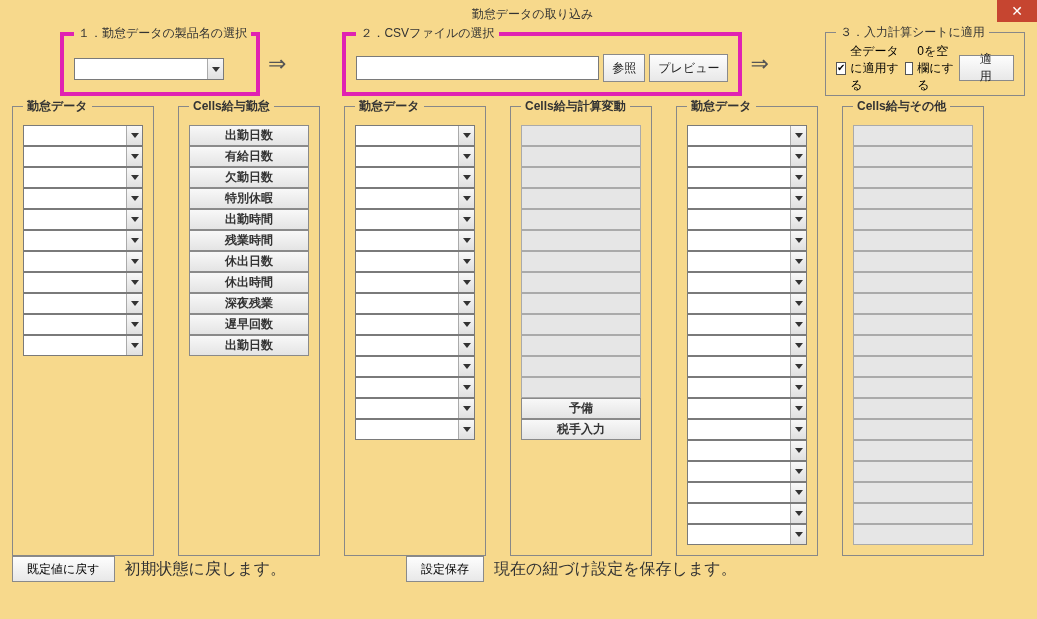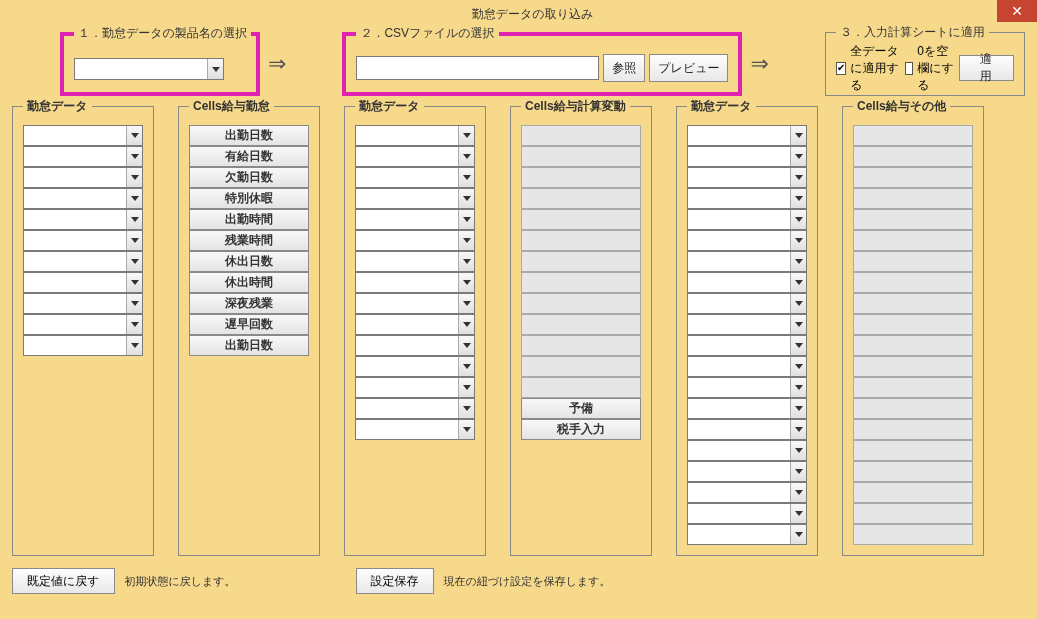--- a/index.html
+++ b/index.html
@@ -188,36 +188,36 @@
     cursor: pointer;
   }
   .grey-box {
     background: #e6e6e6;
     border: 1px solid #aaa;
     height: 21px;
     width: 120px;
   }
   .stack { display:flex; flex-direction:column; gap:0px; }
   .bottom-row {
-    margin-top: 12px;
+    margin-top: 0;
     display: flex;
     align-items: center;
     gap: 10px;
   }
   .bot-btn {
     background: linear-gradient(#fdfdfd,#e8e8e8);
     border: 1px solid #8a8a8a;
     height: 26px;
     padding: 0 14px;
     display: inline-flex;
     align-items: center;
     cursor: pointer;
     font-size: 12px;
   }
-  .bot-text { font-size: 11px; color: #333; }
+  .bot-text { font-size: 16px; color: #333; }
 </style>
 </head>
 <body>
 
 <div class="titlebar">
   <span class="titlebar-text">勤怠データの取り込み</span>
   <div class="close-btn">
     <span>✕</span>
   </div>
 </div>

